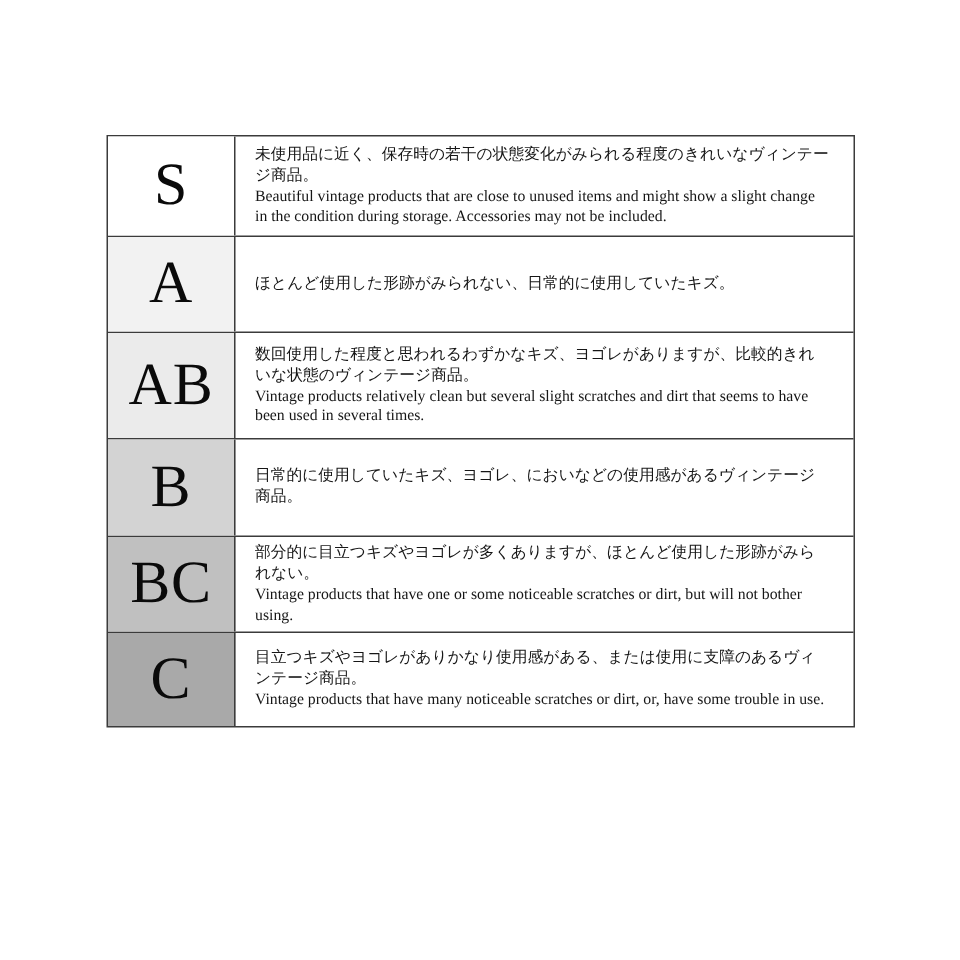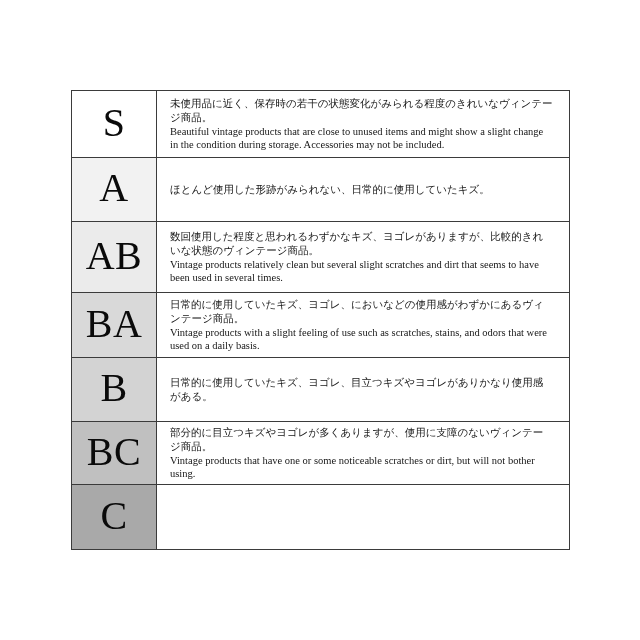--- a/index.html
+++ b/index.html
@@ -100,48 +100,43 @@
   <div class="row">
     <div class="grade-cell" style="background: rgb(235, 235, 235);">
       <span class="grade-letter">AB</span>
     </div>
     <div class="desc-cell">
       <div class="desc-jp">数回使用した程度と思われるわずかなキズ、ヨゴレがありますが、比較的きれいな状態のヴィンテージ商品。</div>
       <div class="desc-en">Vintage products relatively clean but several slight scratches and dirt that seems to have been used in several times.</div>
     </div>
   </div>
 
-  <div class="row">
-    <div class="grade-cell" style="background: rgb(217, 217, 217);">
-      <span class="grade-letter">BA</span>
-    </div>
-    <div class="desc-cell">
-      <div class="desc-jp">日常的に使用していたキズ、ヨゴレ、においなどの使用感がわずかにあるヴィンテージ商品。</div>
-      <div class="desc-en">Vintage products with a slight feeling of use such as scratches, stains, and odors that were used on a daily basis.</div>
-    </div>
-  </div>
 
   <div class="row">
     <div class="grade-cell" style="background: rgb(211, 211, 211);">
       <span class="grade-letter">B</span>
     </div>
     <div class="desc-cell">
-      <div class="desc-jp">日常的に使用していたキズ、ヨゴレ、目立つキズやヨゴレがありかなり使用感がある。</div>
+      <div class="desc-jp">日常的に使用していたキズ、ヨゴレ、においなどの使用感があるヴィンテージ商品。</div>
     </div>
   </div>
 
   <div class="row">
     <div class="grade-cell" style="background: rgb(192, 192, 192);">
       <span class="grade-letter">BC</span>
     </div>
     <div class="desc-cell">
-      <div class="desc-jp">部分的に目立つキズやヨゴレが多くありますが、使用に支障のないヴィンテージ商品。</div>
+      <div class="desc-jp">部分的に目立つキズやヨゴレが多くありますが、ほとんど使用した形跡がみられない。</div>
       <div class="desc-en">Vintage products that have one or some noticeable scratches or dirt, but will not bother using.</div>
     </div>
   </div>
 
   <div class="row">
     <div class="grade-cell" style="background: rgb(169, 169, 169);">
       <span class="grade-letter">C</span>
     </div>
+    <div class="desc-cell">
+      <div class="desc-jp">目立つキズやヨゴレがありかなり使用感がある、または使用に支障のあるヴィンテージ商品。</div>
+      <div class="desc-en">Vintage products that have many noticeable scratches or dirt, or, have some trouble in use.</div>
+    </div>
   </div>
 
 </div>
 
 </body></html>

